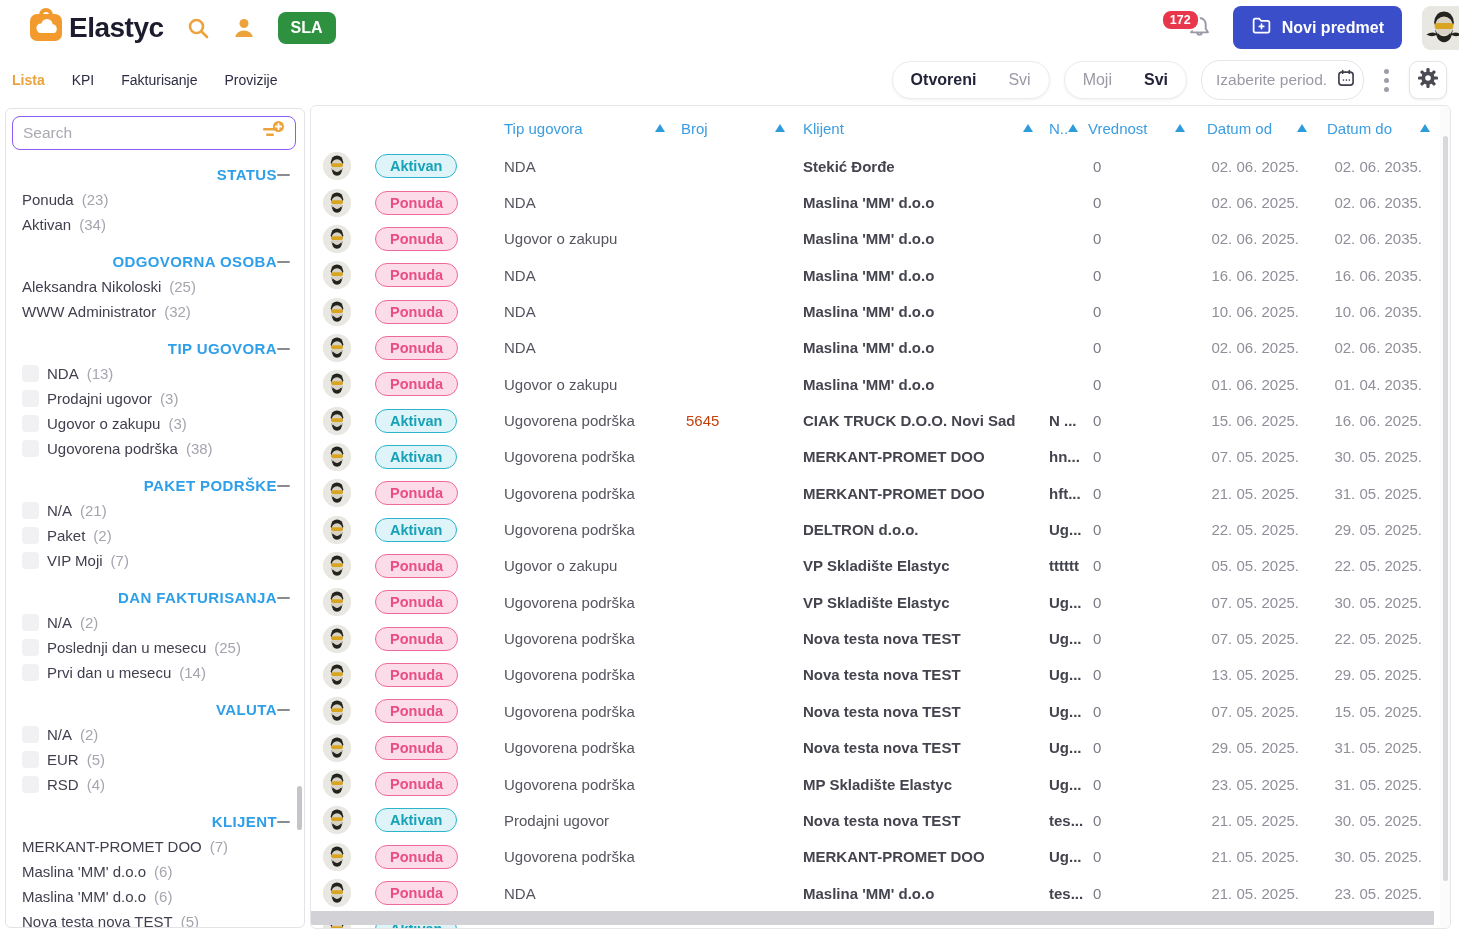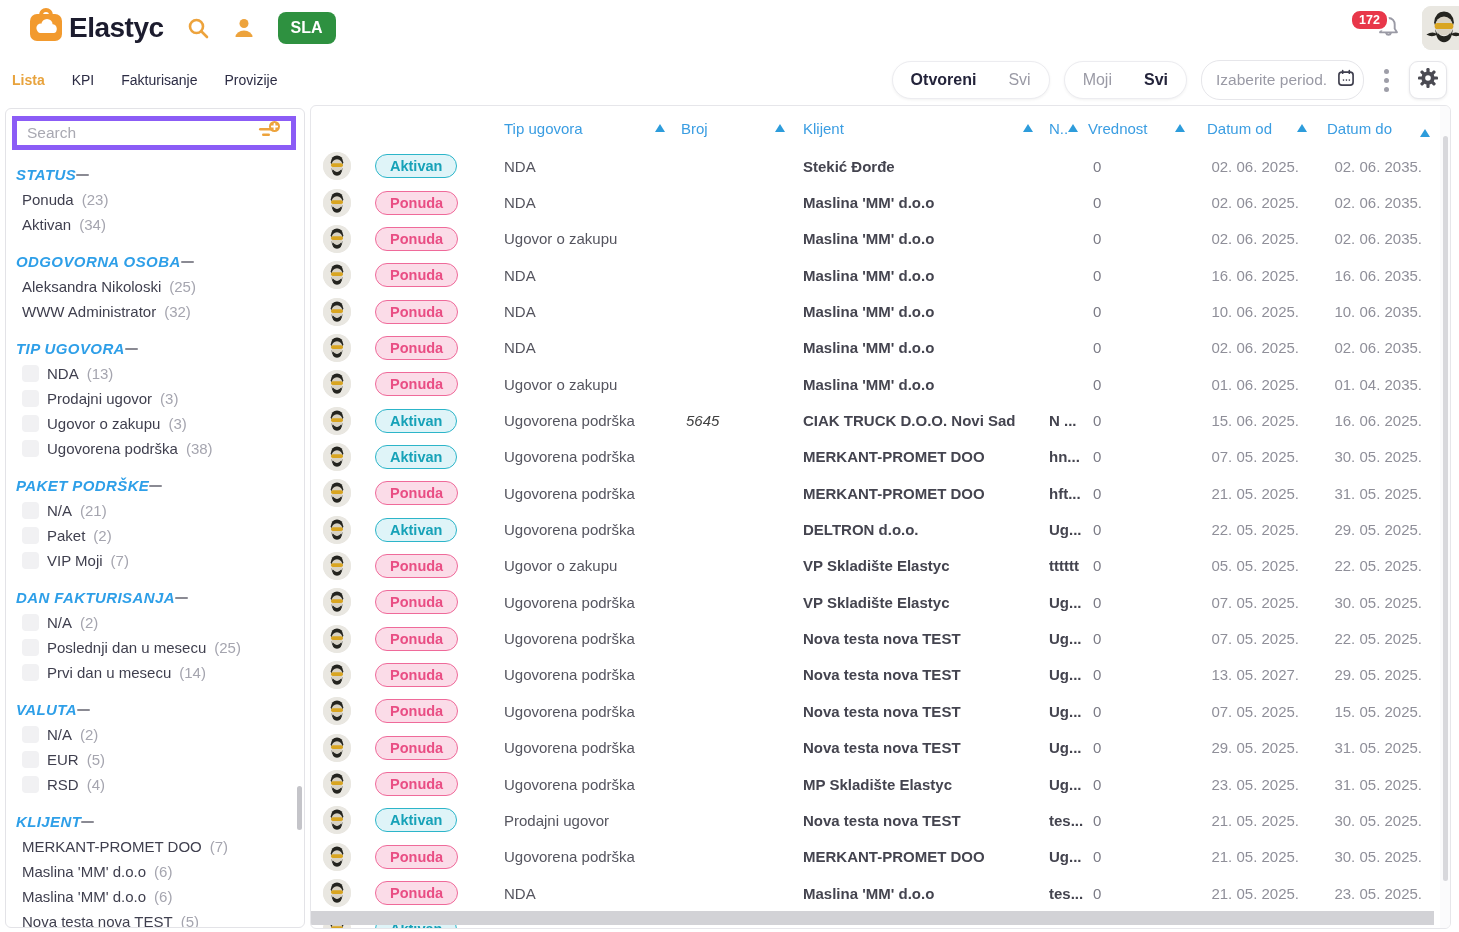--- a/index.html
+++ b/index.html
@@ -30,51 +30,51 @@
   .seg.active { color:#23233a; font-weight:bold; }
   .period-box { display:flex; align-items:center; gap:10px; background:#fff; border:1px solid #e6e6ea; border-radius:19px; padding:7px 14px; width:163px; }
   .period-box input { border:none; outline:none; width:110px; font-size:15.5px; color:#3f3f4e; font-family:inherit; background:transparent; }
   .period-box input::placeholder { color:#9a9aa5; }
   .kebab { display:flex; flex-direction:column; gap:4px; padding:4px 6px; cursor:pointer; }
   .kebab i { width:5px; height:5px; border-radius:50%; background:#9e9ea8; }
   .gear-btn { width:38px; height:38px; background:#fff; border:1px solid #e6e6ea; border-radius:9px; box-shadow:0 1px 3px rgba(0,0,0,0.08); display:flex; align-items:center; justify-content:center; cursor:pointer; }
 
   
   .sidebar { position:absolute; left:5px; top:108px; width:300px; height:820px; background:#fff; border:1px solid #e3e3e7; border-radius:6px; overflow:hidden; }
-  .sb-search { margin:7px 8px 2px 6px; height:34px; border:5px solid #8b5cf6; border-radius:0; display:flex; align-items:center; padding:8px 10px; }
+  .sb-search { margin:7px 8px 2px 6px; height:34px; border:1px solid #8b5cf6; border-radius:8px; display:flex; align-items:center; padding:8px 10px; }
   .sb-search input { flex:1; border:none; outline:none; font-size:15.5px; color:#3f3f4e; font-family:inherit; background:transparent; }
   .sb-search input::placeholder { color:#a9a9b2; }
   .sb-section { padding:0 14px 0 10px; }
-  .sb-head { display:flex; align-items:center; justify-content:flex-start; margin-top:12px; height:25px;font-style:italic; }
+  .sb-head { display:flex; align-items:center; justify-content:flex-end; margin-top:12px; height:25px; }
   .sb-title { color:#2e9fe8; font-weight:bold; font-size:15px; letter-spacing:0.4px; }
   .sb-collapse { width:13px; height:2px; background:#8a8a93; border-radius:1px; cursor:pointer; }
   .sb-item { display:flex; align-items:center; height:25px; gap:8px; padding-left:6px; cursor:pointer; }
   .sb-check { width:17px; height:17px; background:#f1f1f3; border-radius:4px; flex:0 0 auto; }
   .sb-label { font-size:15px; color:#3f3f4e; white-space:nowrap; }
   .sb-count { font-size:15px; color:#a5a5af; }
   .sb-scroll { position:absolute; right:2px; top:677px; width:5px; height:44px; background:#c4c4c9; border-radius:3px; }
 
   
   .tablewrap { position:absolute; left:310px; top:105px; width:1141px; height:824px; background:#fff; border:1px solid #e6e6ea; border-radius:6px; overflow:hidden; }
   .tgrid { display:grid; grid-template-columns:62px 128px 170px 120px 248px 44px 108px 122px 123px; align-items:center; }
   .thead { height:40px; margin-top:2px; }
   .th { display:flex; align-items:center; justify-content:space-between; font-size:15px; color:#3a9de2; padding-right:6px; }
   .tri { width:0; height:0; border-left:5.5px solid transparent; border-right:5.5px solid transparent; border-bottom:8px solid #2d9cdb; flex:0 0 auto; }
   .c-tip { padding-left:3px; } .c-broj { padding-left:10px; } .c-kli { padding-left:12px; }
-  .c-n { padding-left:10px; } .c-vred { padding-left:5px; } .c-dod { padding-left:16px; } .c-ddo { padding-left:14px;align-items:flex-end; }
+  .c-n { padding-left:10px; } .c-vred { padding-left:5px; } .c-dod { padding-left:16px; } .c-ddo { padding-left:14px; }
   .rows { position:relative; }
   .trow { height:36.35px; }
   .cell { font-size:15px; white-space:nowrap; overflow:hidden; }
   .cell.avatar-cell { padding-left:12px; }
   .row-avatar { width:28px; height:28px; border-radius:50%; overflow:hidden; background:#e9e7e1; }
   .status-badge { display:inline-block; font-size:14.5px; font-weight:bold; padding:3px 14px; border-radius:15px; margin-left:2px; }
   .status-badge.aktivan { color:#17a2b8; border:1.5px solid #2cb5c9; background:#dff4f8; }
   .status-badge.ponuda { color:#e94e84; border:1.5px solid #ef6a9a; background:#fbdce8; }
   .cell.tip { color:#55555f; padding-left:3px; }
-  .cell.broj { color:#404040; padding-left:15px;font-style:italic; }
+  .cell.broj { color:#c2410c; padding-left:15px; }
   .cell.klijent { color:#44444f; font-weight:bold; padding-left:12px; }
   .cell.ncol { color:#44444f; font-weight:bold; padding-left:10px; }
   .cell.vred { color:#7a7a85; padding-left:10px; }
   .cell.dod, .cell.ddo { color:#8f8f99; text-align:right; padding-right:14px; }
   .hscroll { position:absolute; left:0; bottom:3px; width:calc(100% - 16px); height:14px; background:#d2d2d6; }
   .vscroll-track { position:absolute; right:0; top:0; width:10px; height:100%; background:#fbfbfc; }
   .vscroll { position:absolute; right:2px; top:30px; width:5px; height:745px; background:#d8d8dc; border-radius:3px; }
 </style>
 </head>
 <body>
@@ -112,20 +112,29 @@
     <div class="top-right">
       <div class="bell-wrap">
         <span class="badge-count">172</span>
         <span>
           <svg width="27" height="27" viewBox="0 0 24 24" fill="none" stroke="#9a9aa5" stroke-width="1.7" stroke-linejoin="round">
             <path d="M12 3.5 c-3.3 0 -5.5 2.6 -5.5 5.7 v3.8 l-2 3.3 h15 l-2 -3.3 V9.2 c0-3.1-2.2-5.7-5.5-5.7 z"></path>
             <path d="M9.8 16.8 a2.3 2.3 0 0 0 4.4 0"></path>
           </svg>
         </span>
       </div>
+      <button class="new-btn">
+        <span>
+          <svg width="21" height="21" viewBox="0 0 24 24" fill="none" stroke="#fff" stroke-width="2" stroke-linejoin="round" stroke-linecap="round">
+            <path d="M3 7 V6 a2 2 0 0 1 2-2 h4.2 L11.5 6.6 H19 a2 2 0 0 1 2 2 V18 a2 2 0 0 1 -2 2 H5 a2 2 0 0 1 -2-2 Z"></path>
+            <path d="M12 10.5 v5 M9.5 13 h5"></path>
+          </svg>
+        </span>
+        <span>Novi predmet</span>
+      </button>
       <div class="avatar-top">
         <svg width="44" height="44" viewBox="0 0 40 40">
           <rect width="40" height="40" fill="#e9e7e1"></rect>
           <path d="M11 15 Q12 5 20 5 Q28 5 29 15 L28 18 L12 18 Z" fill="#24241f"></path>
           <ellipse cx="20" cy="18" rx="8" ry="8.5" fill="#d8d2c4"></ellipse>
           <rect x="11.5" y="15.5" width="17" height="5.5" rx="2.6" fill="#d9a521"></rect>
           <path d="M12 21 Q13 33 20 33 Q27 33 28 21 Q25 30 20 30 Q15 30 12 21 Z" fill="#24241f"></path>
           <path d="M14 24 Q20 31 26 24 Q26 30 20 31.5 Q14 30 14 24 Z" fill="#24241f"></path>
           <path d="M4 26 Q10 22 14 26 Q9 29 4 26 Z M36 26 Q30 22 26 26 Q31 29 36 26 Z" fill="#24241f"></path>
         </svg>
@@ -715,21 +724,21 @@
           <path d="M14 25 Q20 32 26 25 Q26 31 20 32.5 Q14 31 14 25 Z" fill="#24241f"></path>
         </svg>
       </div>
     </div>
     <div class="cell"><span class="status-badge ponuda">Ponuda</span></div>
     <div class="cell tip">Ugovorena podrška</div>
     <div class="cell broj"></div>
     <div class="cell klijent">Nova testa nova TEST</div>
     <div class="cell ncol">Ug...</div>
     <div class="cell vred">0</div>
-    <div class="cell dod">13. 05. 2027.</div>
+    <div class="cell dod">13. 05. 2025.</div>
     <div class="cell ddo">29. 05. 2025.</div>
   </div>
         <div class="tgrid trow">
     <div class="cell avatar-cell">
       <div class="row-avatar">
         <svg width="28" height="28" viewBox="0 0 40 40">
           <circle cx="20" cy="20" r="20" fill="#e9e7e1"></circle>
           <path d="M11 15 Q12 5 20 5 Q28 5 29 15 L28 18 L12 18 Z" fill="#24241f"></path>
           <ellipse cx="20" cy="19" rx="8" ry="8.5" fill="#d8d2c4"></ellipse>
           <rect x="11.5" y="16" width="17" height="5.5" rx="2.6" fill="#d9a521"></rect>

